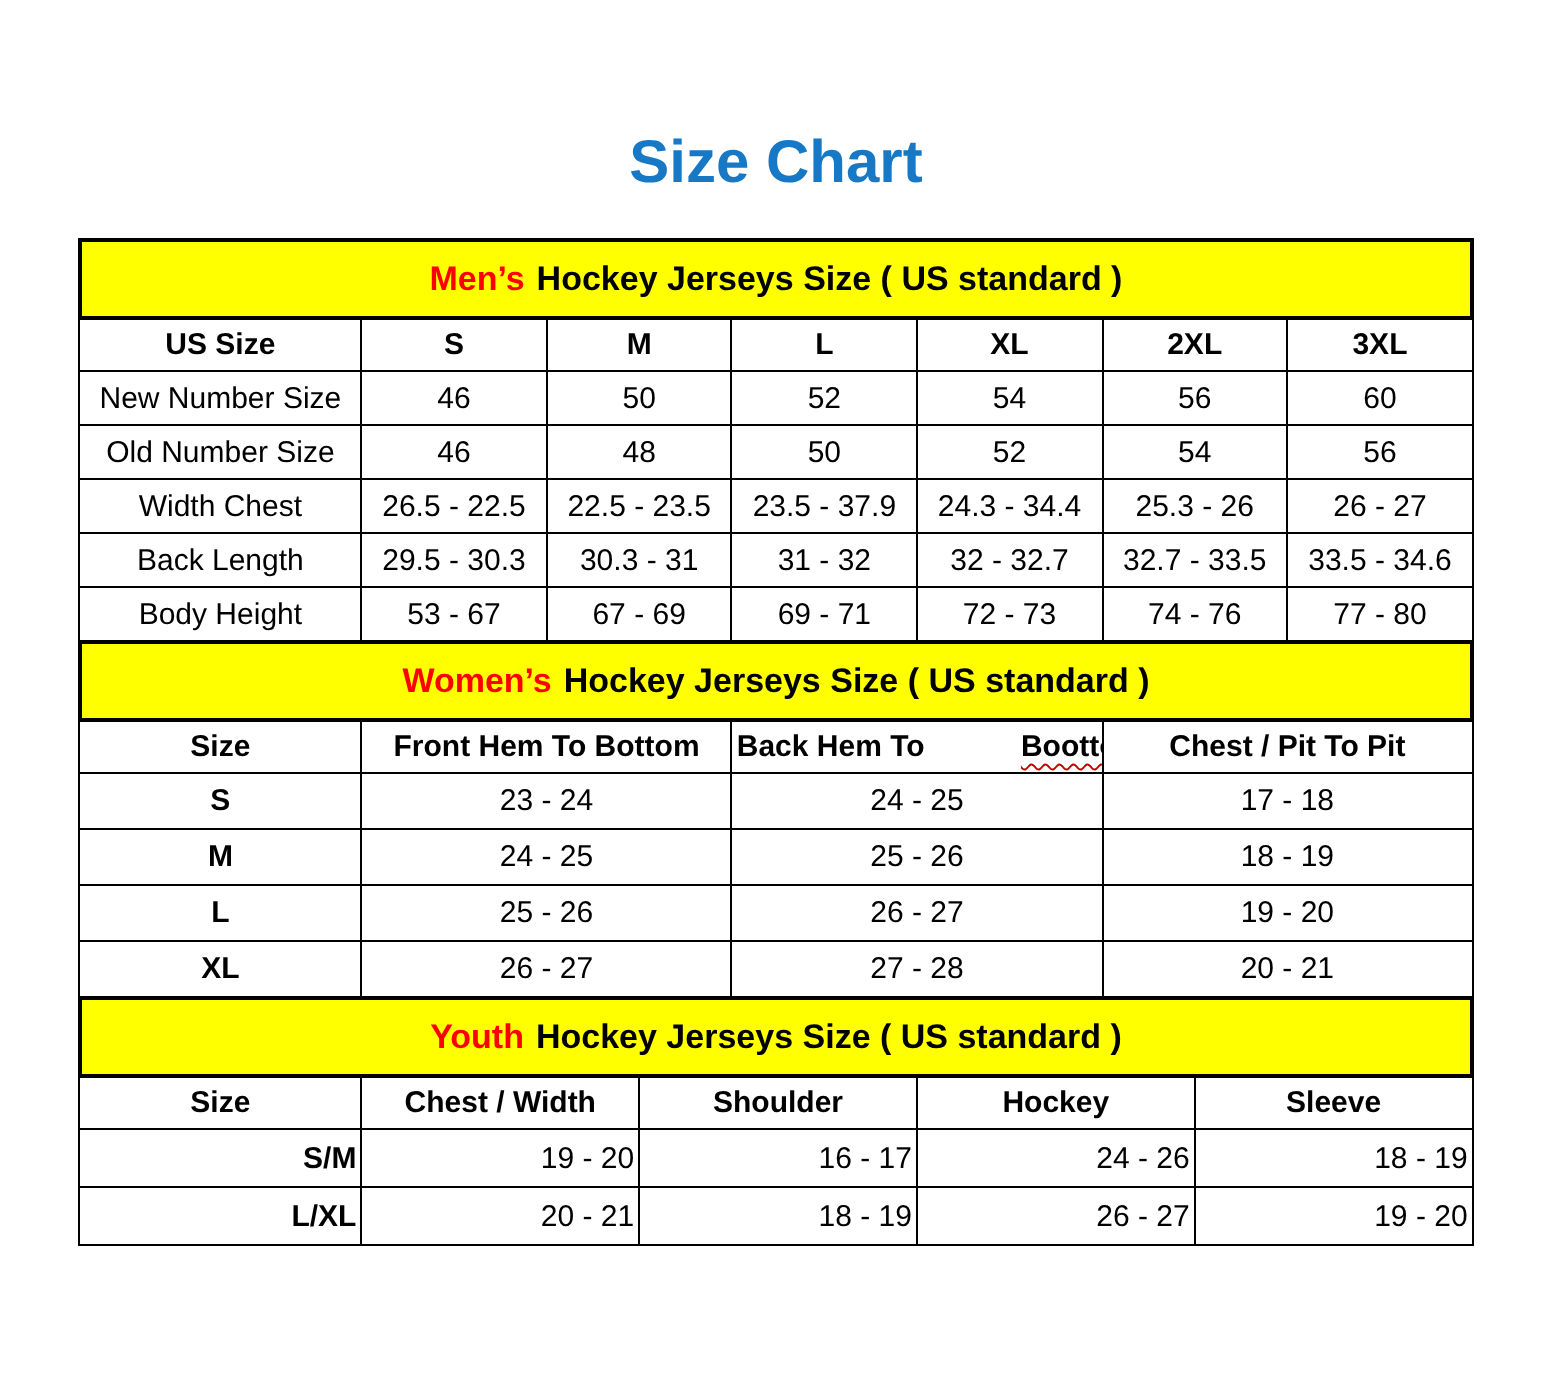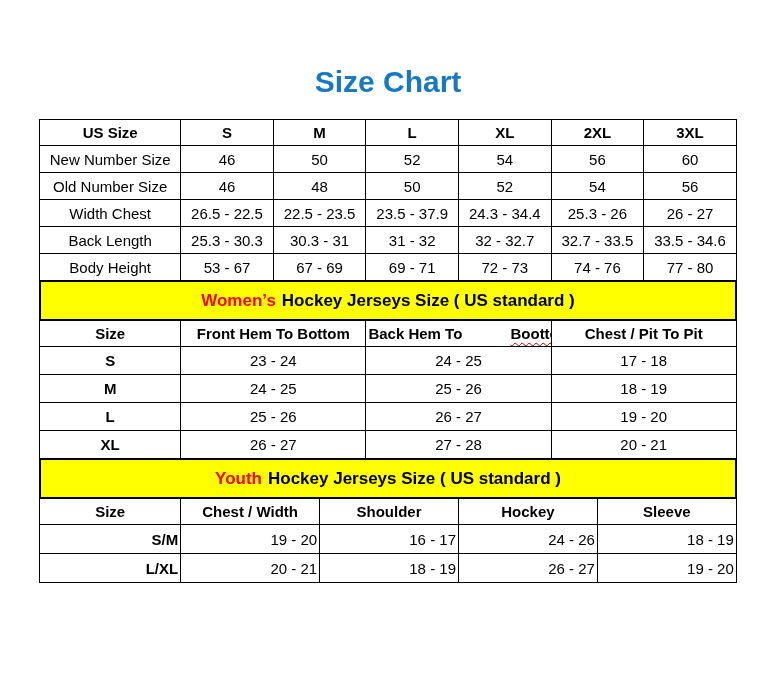--- a/index.html
+++ b/index.html
@@ -66,20 +66,25 @@
 
   <div class="title">Size Chart</div>
 
   <table class="size-chart">
     <colgroup>
       <col style="width:141px">
       <col span="12" style="width:46.3px">
     </colgroup>
 
     <tbody>
+        <tr class="band">
+      <td colspan="13">
+        <span class="hl">Men’s</span><span>Hockey Jerseys Size ( US standard )</span>
+      </td>
+    </tr>
     <tr class="hdr">
       <td>US Size</td>
       <td colspan="2">S</td>
       <td colspan="2">M</td>
       <td colspan="2">L</td>
       <td colspan="2">XL</td>
       <td colspan="2">2XL</td>
       <td colspan="2">3XL</td>
     </tr>
     <tr class="row-m">
@@ -104,21 +109,21 @@
       <td class="rlabel">Width Chest</td>
       <td colspan="2">26.5 - 22.5</td>
       <td colspan="2">22.5 - 23.5</td>
       <td colspan="2">23.5 - 37.9</td>
       <td colspan="2">24.3 - 34.4</td>
       <td colspan="2">25.3 - 26</td>
       <td colspan="2">26 - 27</td>
     </tr>
     <tr class="row-m">
       <td class="rlabel">Back Length</td>
-      <td colspan="2">25.3 - 30.3</td>
+      <td colspan="2">29.5 - 30.3</td>
       <td colspan="2">30.3 - 31</td>
       <td colspan="2">31 - 32</td>
       <td colspan="2">32 - 32.7</td>
       <td colspan="2">32.7 - 33.5</td>
       <td colspan="2">33.5 - 34.6</td>
     </tr>
     <tr class="row-m">
       <td class="rlabel">Body Height</td>
       <td colspan="2">53 - 67</td>
       <td colspan="2">67 - 69</td>

